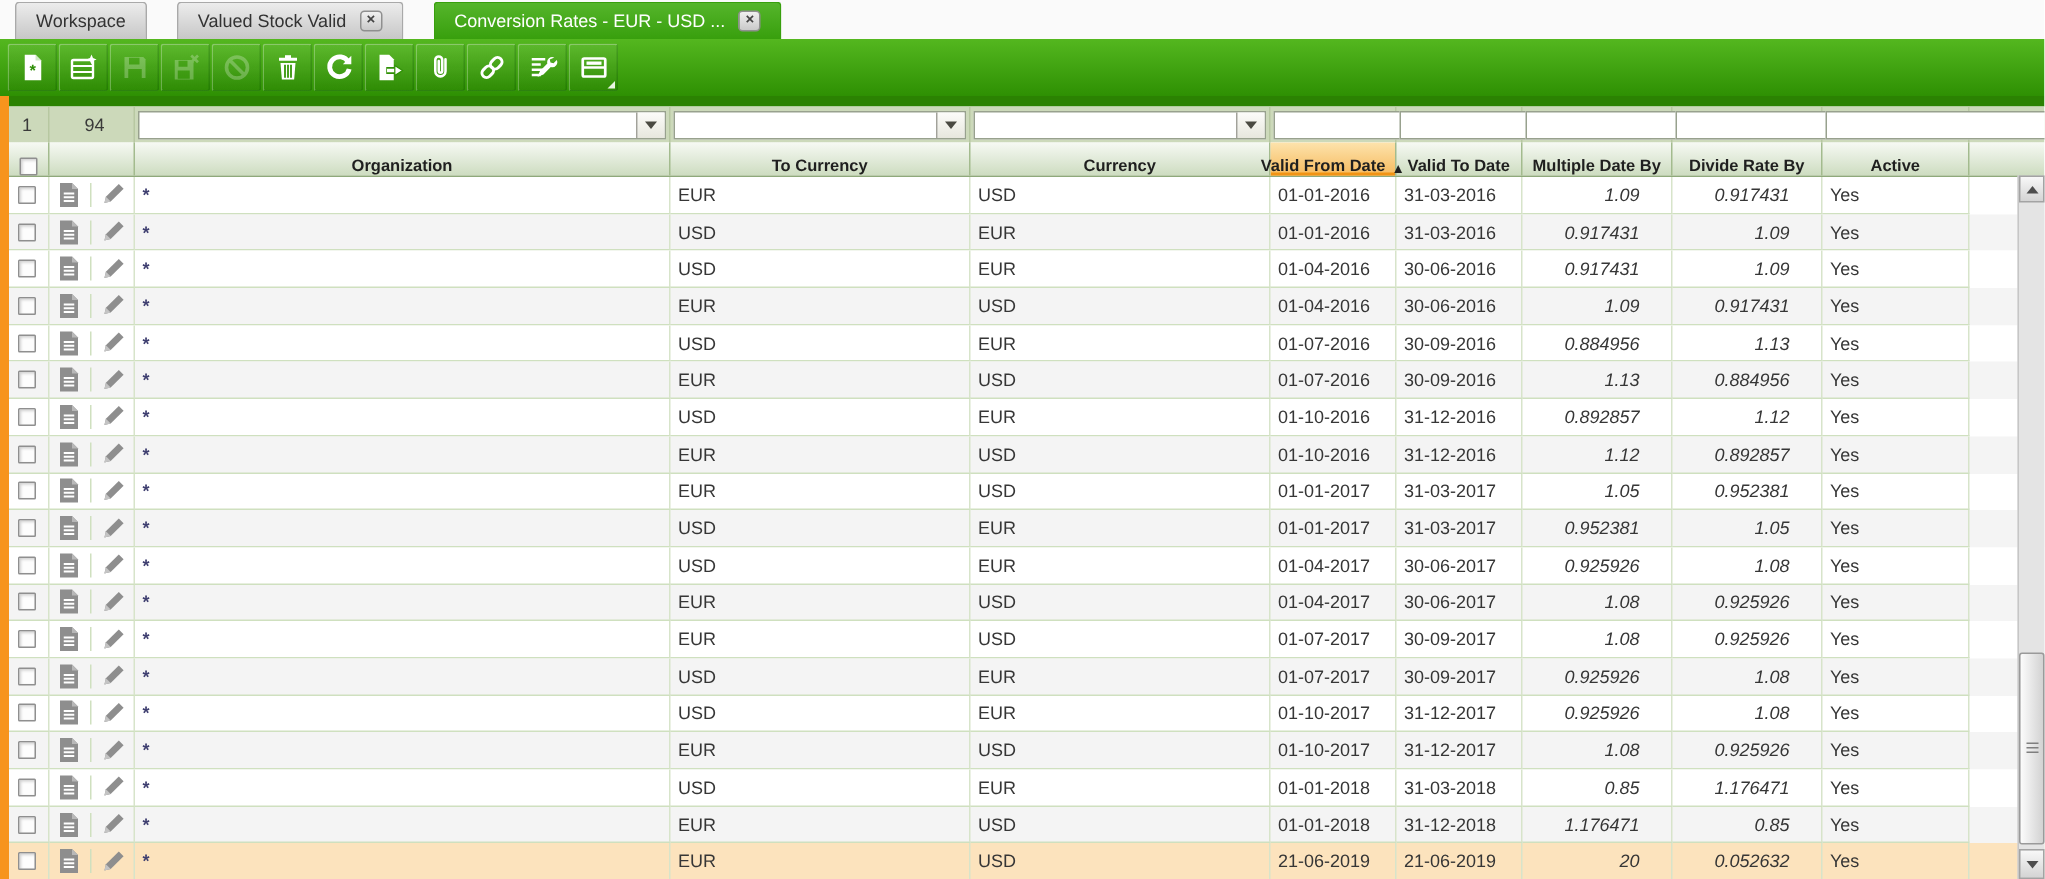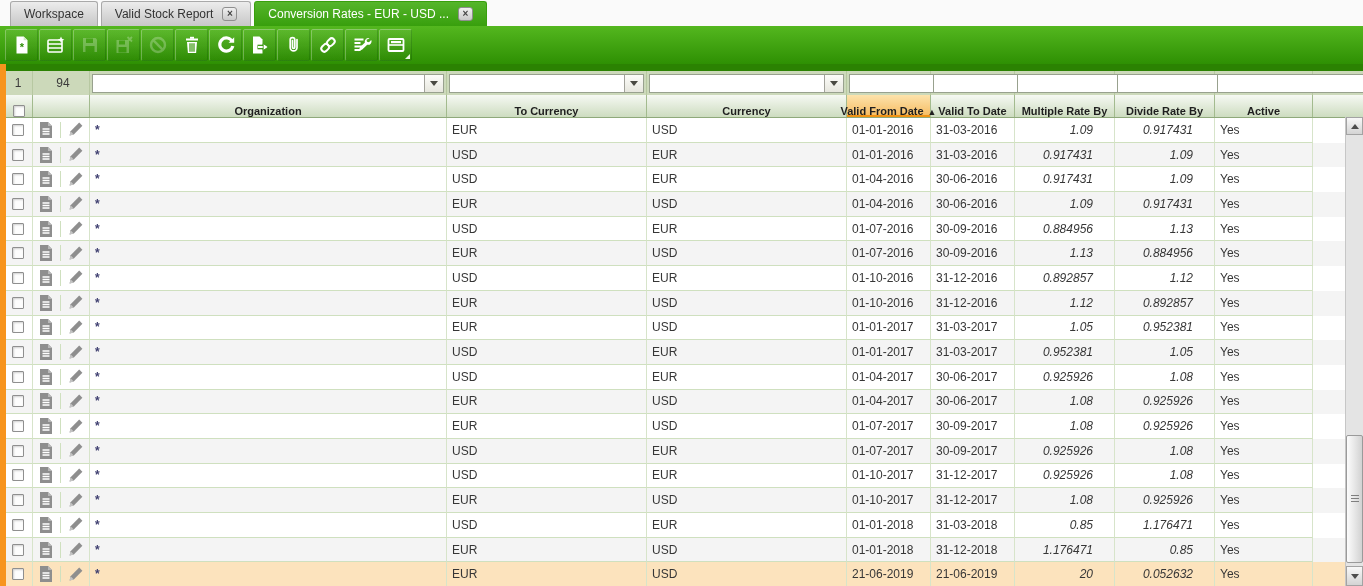--- a/index.html
+++ b/index.html
@@ -1,21 +1,21 @@
 <!DOCTYPE html>
 <html><head>
 <meta charset="utf-8">
 <style>
   * { margin:0; padding:0; box-sizing:border-box; }
   html,body { width:1363px; height:586px; overflow:hidden; background:#fff;
               font-family:"Liberation Sans", sans-serif; }
 
   
   .tabbar { height:26px; background:#fafafa; display:flex; align-items:flex-end; padding-left:10px; }
-  .tab { height:25px; display:flex; align-items:center; padding:0 13px; margin-right:3px;
+  .tab { height:25px; display:flex; align-items:center; padding:0 13px; margin-right:20px;
          font-size:12px; color:#333; background:linear-gradient(#ececec,#c7c7c7);
          border:1px solid #a9a9a9; border-bottom:none; border-radius:3px 3px 0 0; cursor:pointer; white-space:nowrap; }
   .tab.active { background:linear-gradient(#55b52b,#389f0d); color:#fff; border-color:#389f0d; }
   .tab-close { width:15px; height:14px; margin-left:9px; border-radius:3px; flex:none;
                background:linear-gradient(#f0f0f0,#c9c9c9); border:1px solid #8f8f8f; color:#444;
                font-size:10px; line-height:12px; text-align:center; font-weight:bold; cursor:pointer; }
 
   
   .toolbar { height:38px; background:linear-gradient(#54b71f,#2e9003); display:flex; align-items:center; padding-left:5px; }
   .toolbar-strip { height:7px; background:#2b8202; }
@@ -85,21 +85,21 @@
   .vs-grip div { height:1px; background:#7f7f7f; margin-bottom:2px; }
 </style>
 </head>
 <body>
 
 <div class="tabbar">
   <div class="tab">
     <span>Workspace</span>
   </div>
   <div class="tab">
-    <span>Valid Stock Report</span>
+    <span>Valued Stock Valid</span>
     <span class="tab-close">×</span>
   </div>
   <div class="tab active">
     <span>Conversion Rates - EUR - USD ...</span>
     <span class="tab-close">×</span>
   </div>
 </div>
 
 <div class="toolbar" id="toolbar">
     <div class="tbtn">
@@ -317,21 +317,21 @@
       <span>Currency</span>
     </div>
   <div class="hcell w-date sorted">
     <span>Valid From Date</span>
     <span class="sort-arrow">▲</span>
   </div>
   <div class="hcell w-date">
       <span>Valid To Date</span>
     </div>
   <div class="hcell w-rate">
-      <span>Multiple Rate By</span>
+      <span>Multiple Date By</span>
     </div>
   <div class="hcell w-rate">
       <span>Divide Rate By</span>
     </div>
   <div class="hcell w-active">
       <span>Active</span>
     </div>
   <div class="hcell w-fill" style="border-right:none"></div>
 </div>
 

